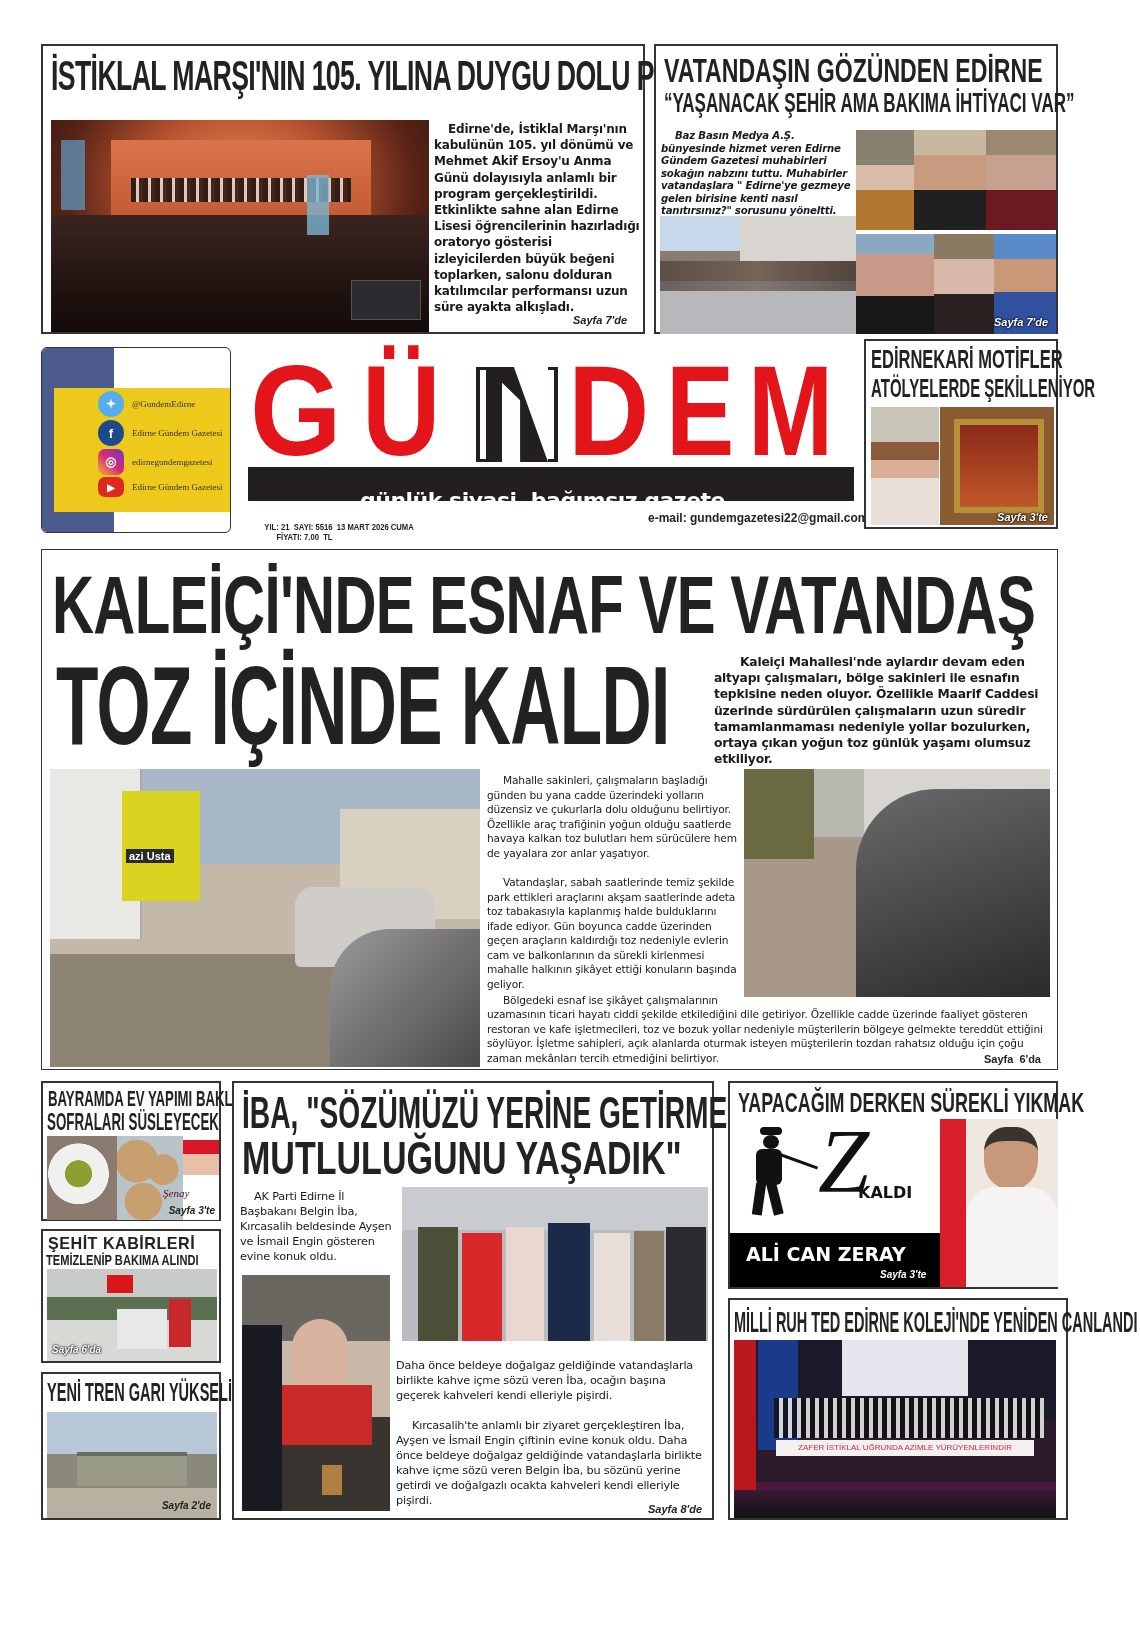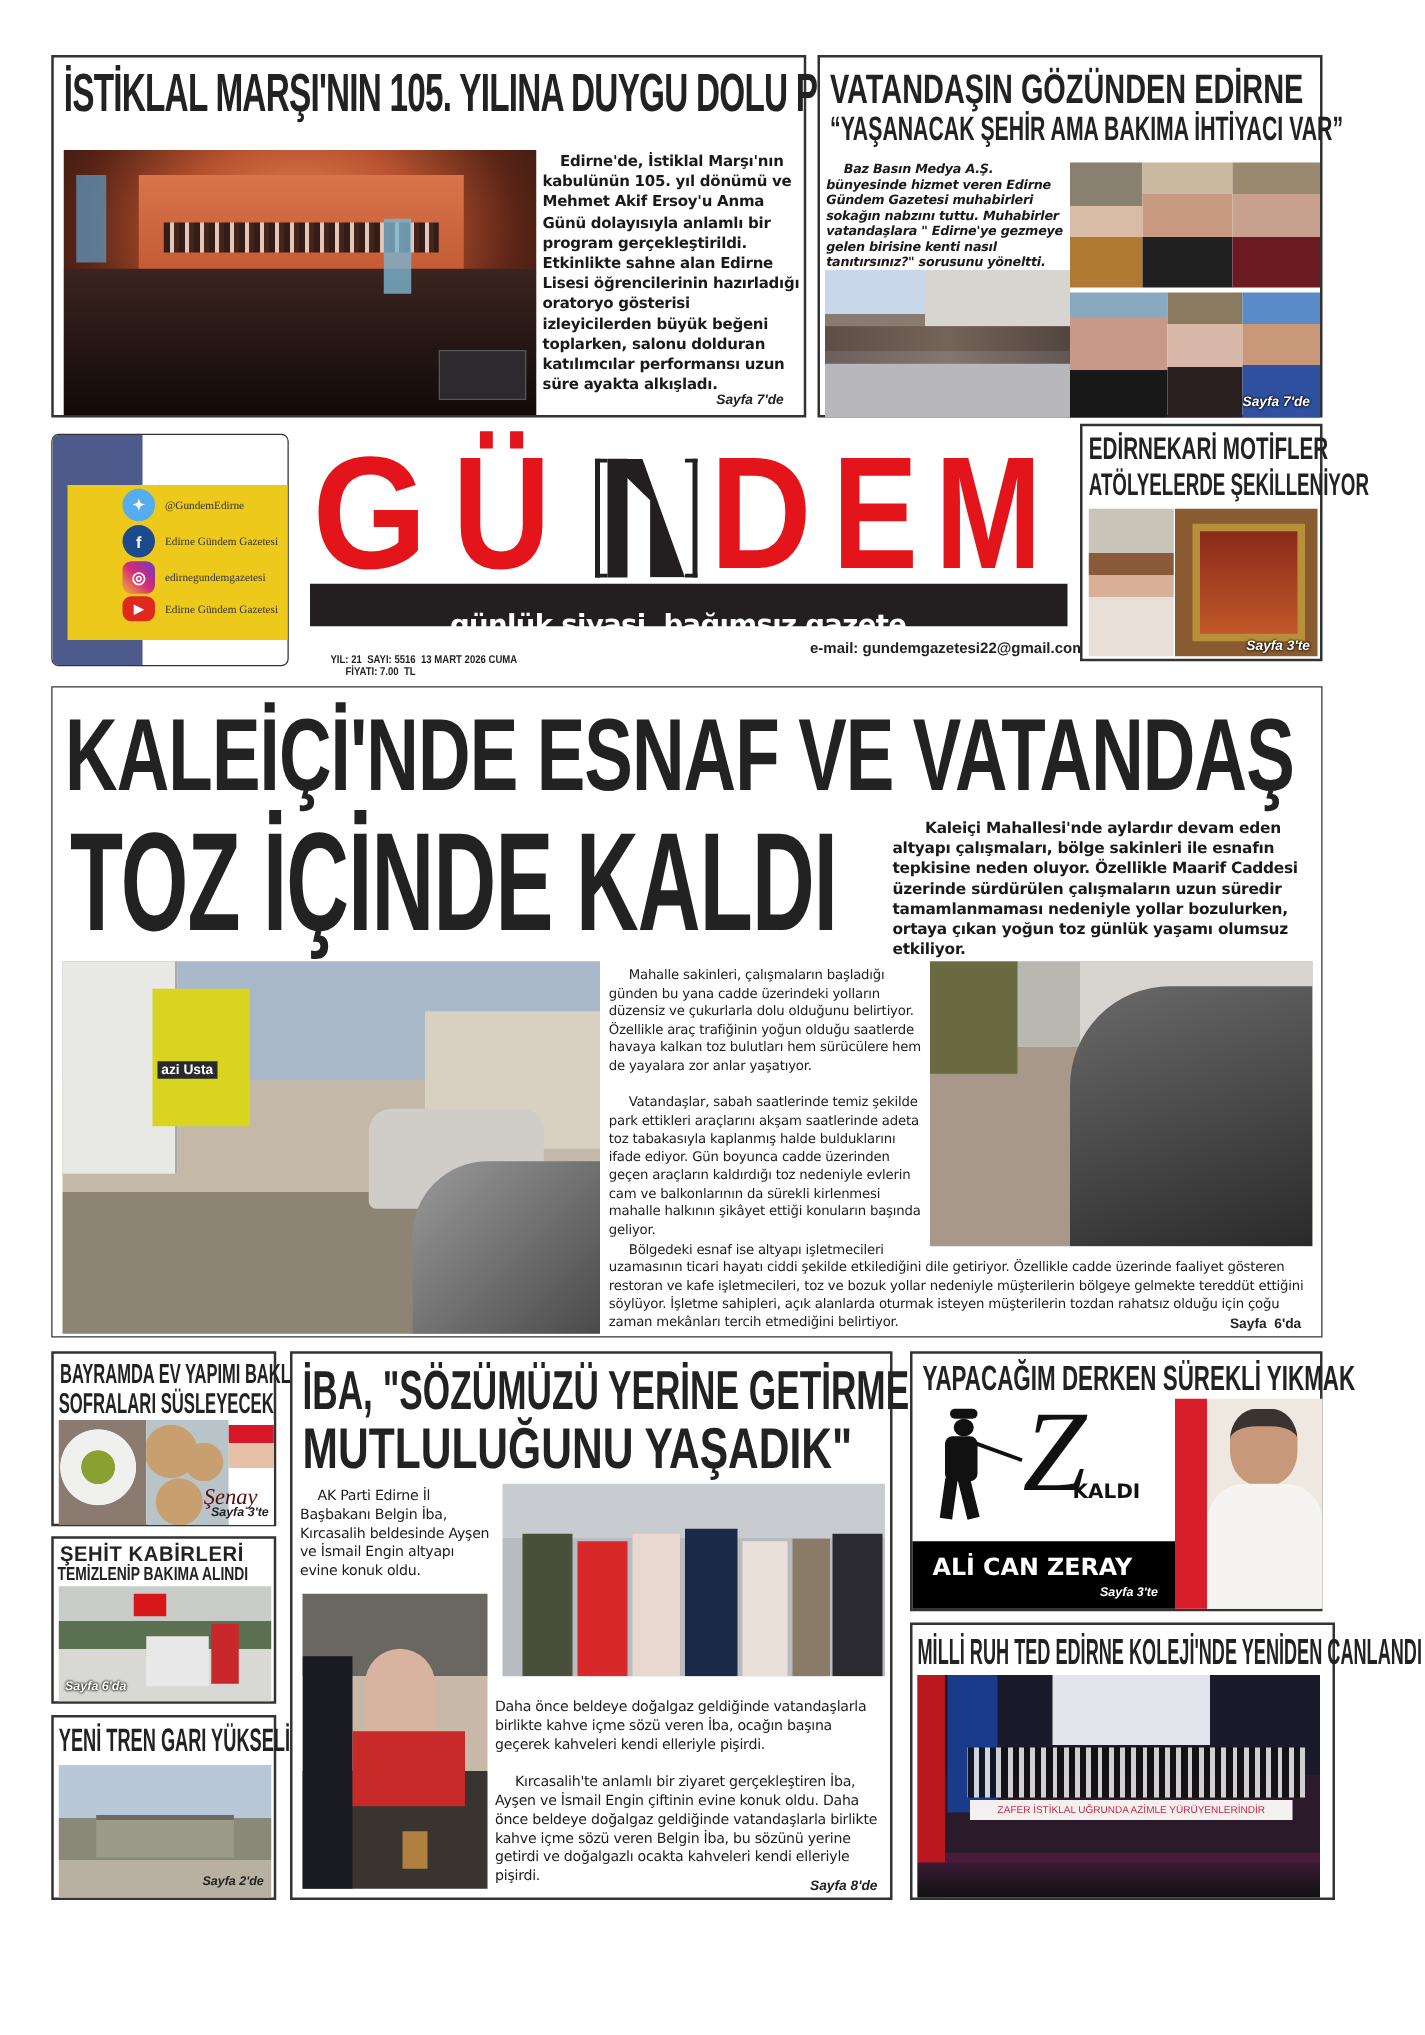--- a/index.html
+++ b/index.html
@@ -128,38 +128,38 @@
     <div class="abs" style="left:0;top:0;width:92px;height:170px;background:#e8e8e4;border-right:2px solid #aaa;"></div>
     <div class="abs" style="left:72px;top:22px;width:78px;height:110px;background:#d8d420;"></div>
     <div class="abs" style="left:76px;top:80px;color:#fff;background:#2a2a2a;font-weight:700;font-size:11px;padding:1px 3px;">azi Usta</div>
     <div class="abs" style="left:290px;top:40px;width:140px;height:110px;background:#d8d0c0;"></div>
     <div class="abs" style="left:245px;top:118px;width:140px;height:80px;background:#d0ccc8;border-radius:18px 18px 6px 6px;"></div>
     <div class="abs" style="left:280px;top:160px;width:150px;height:138px;background:linear-gradient(135deg,#9a9a9a,#4a4a4a);border-radius:60px 0 0 0;"></div>
   </div>
 
   <div class="body-text" style="left:445px;top:223px;width:258px;font-size:10.6px;line-height:14.5px;text-indent:16px;letter-spacing:-0.15px;">Mahalle sakinleri, çalışmaların başladığı günden bu yana cadde üzerindeki yolların düzensiz ve çukurlarla dolu olduğunu belirtiyor. Özellikle araç trafiğinin yoğun olduğu saatlerde havaya kalkan toz bulutları hem sürücülere hem de yayalara zor anlar yaşatıyor.</div>
   <div class="body-text" style="left:445px;top:325px;width:258px;font-size:10.6px;line-height:14.5px;text-indent:16px;letter-spacing:-0.15px;">Vatandaşlar, sabah saatlerinde temiz şekilde park ettikleri araçlarını akşam saatlerinde adeta toz tabakasıyla kaplanmış halde bulduklarını ifade ediyor. Gün boyunca cadde üzerinden geçen araçların kaldırdığı toz nedeniyle evlerin cam ve balkonlarının da sürekli kirlenmesi mahalle halkının şikâyet ettiği konuların başında geliyor.</div>
-  <div class="body-text" style="left:445px;top:443px;width:258px;font-size:10.6px;line-height:14.5px;text-indent:16px;letter-spacing:-0.15px;">Bölgedeki esnaf ise altyapı işletmecileri</div>
+  <div class="body-text" style="left:445px;top:443px;width:258px;font-size:10.6px;line-height:14.5px;text-indent:16px;letter-spacing:-0.15px;">Bölgedeki esnaf ise şikâyet çalışmalarının</div>
   <div class="body-text" style="left:445px;top:457px;width:565px;font-size:10.6px;line-height:14.5px;letter-spacing:-0.15px;">uzamasının ticari hayatı ciddi şekilde etkilediğini dile getiriyor. Özellikle cadde üzerinde faaliyet gösteren restoran ve kafe işletmecileri, toz ve bozuk yollar nedeniyle müşterilerin bölgeye gelmekte tereddüt ettiğini söylüyor. İşletme sahipleri, açık alanlarda oturmak isteyen müşterilerin tozdan rahatsız olduğu için çoğu zaman mekânları tercih etmediğini belirtiyor.</div>
 
   <div class="photo" style="left:702px;top:219px;width:306px;height:228px;background:linear-gradient(#b8b8b0 0 30%,#a8988a 30% 100%);">
     <div class="abs" style="left:0;top:0;width:70px;height:90px;background:#6a6a40;"></div>
     <div class="abs" style="left:120px;top:0;width:186px;height:70px;background:#d8d4d0;"></div>
     <div class="abs" style="left:112px;top:20px;width:194px;height:208px;background:linear-gradient(160deg,#6a6a6a,#2a2a2a);border-radius:80px 0 0 0;"></div>
   </div>
   <div class="sayfa" style="right:16px;top:503px;font-style:normal;font-size:11px;white-space:pre;">Sayfa  6'da</div>
 </div>
 
 <div class="box" style="left:41px;top:1081px;width:180px;height:140px;">
   <div class="hl" style="left:5px;top:5px;font-size:22px;transform:scaleX(0.6);">BAYRAMDA EV YAPIMI BAKLAVA</div>
   <div class="hl" style="left:4px;top:28px;font-size:23px;transform:scaleX(0.58);">SOFRALARI SÜSLEYECEK</div>
   <div class="photo" style="left:4px;top:53px;width:70px;height:84px;background:radial-gradient(circle at 45% 45%,#8aa030 0 22%,#f0f0ee 23% 50%,#8a7a70 51%);"></div>
   <div class="photo" style="left:74px;top:53px;width:66px;height:84px;background:radial-gradient(circle at 30% 30%,#c8a070 0 28%,transparent 29%),radial-gradient(circle at 70% 40%,#c8a070 0 22%,transparent 23%),radial-gradient(circle at 40% 78%,#c8a070 0 24%,transparent 25%),#b8c4c8;"></div>
   <div class="photo" style="left:140px;top:53px;width:36px;height:84px;background:linear-gradient(#fff 0 5%,#d81828 5% 22%,#e8c0a8 22% 46%,#fff 46%);"></div>
-  <div class="abs" style="left:120px;top:104px;font-family:'Liberation Serif',serif;font-style:italic;font-size:18px;color:#5a0a10;">Şenay</div>
+  <div class="abs" style="left:120px;top:104px;font-family:'Liberation Serif',serif;font-style:italic;font-size:11px;color:#5a0a10;">Şenay</div>
   <div class="sayfa" style="right:4px;top:122px;font-size:10px;">Sayfa 3'te</div>
 </div>
 
 <div class="box" style="left:41px;top:1229px;width:180px;height:134px;">
   <div class="hl" style="left:5px;top:4px;font-size:17px;letter-spacing:0.5px;transform:scaleX(0.95);">ŞEHİT KABİRLERİ</div>
   <div class="hl" style="left:3px;top:21px;font-size:15px;transform:scaleX(0.74);">TEMİZLENİP BAKIMA ALINDI</div>
   <div class="photo" style="left:4px;top:38px;width:170px;height:92px;background:linear-gradient(#c8ccc8 0 30%,#5a7050 30% 55%,#d8d8d4 55%);">
     <div class="abs" style="left:60px;top:6px;width:26px;height:18px;background:#d81818;"></div>
     <div class="abs" style="left:70px;top:40px;width:50px;height:40px;background:#e8e8e8;"></div>
     <div class="abs" style="left:122px;top:30px;width:22px;height:48px;background:#c8282a;"></div>
@@ -172,21 +172,21 @@
   <div class="photo" style="left:4px;top:38px;width:170px;height:106px;background:linear-gradient(#b8c8d8 0 40%,#8a8878 40% 72%,#b8b0a0 72%);">
     <div class="abs" style="left:30px;top:40px;width:110px;height:34px;background:#9a9a88;border-top:4px solid #6a6a60;"></div>
   </div>
   <div class="sayfa" style="right:8px;top:126px;font-size:10px;">Sayfa 2'de</div>
 </div>
 
 <div class="box" style="left:232px;top:1081px;width:482px;height:439px;">
   <div class="hl" style="left:8px;top:8px;font-size:44px;transform:scaleX(0.64);">İBA, "SÖZÜMÜZÜ YERİNE GETİRMENİN</div>
   <div class="hl" style="left:8px;top:52px;font-size:46px;transform:scaleX(0.74);">MUTLULUĞUNU YAŞADIK"</div>
 
-  <div class="body-text" style="left:6px;top:106px;width:156px;font-size:11.3px;line-height:15px;text-indent:14px;letter-spacing:-0.2px;">AK Parti Edirne İl Başbakanı Belgin İba, Kırcasalih beldesinde Ayşen ve İsmail Engin altyapı evine konuk oldu.</div>
+  <div class="body-text" style="left:6px;top:106px;width:156px;font-size:11.3px;line-height:15px;text-indent:14px;letter-spacing:-0.2px;">AK Parti Edirne İl Başbakanı Belgin İba, Kırcasalih beldesinde Ayşen ve İsmail Engin gösteren evine konuk oldu.</div>
 
   <div class="photo" style="left:168px;top:104px;width:306px;height:154px;background:linear-gradient(#c8ccd0 0 28%,#b8bcc0 28%);">
     <div class="abs" style="left:16px;top:40px;width:40px;height:114px;background:#4a5038;"></div>
     <div class="abs" style="left:60px;top:46px;width:40px;height:108px;background:#d8282a;"></div>
     <div class="abs" style="left:104px;top:40px;width:38px;height:114px;background:#e8d8d0;"></div>
     <div class="abs" style="left:146px;top:36px;width:42px;height:118px;background:#1a2a48;"></div>
     <div class="abs" style="left:192px;top:46px;width:36px;height:108px;background:#e8e0d8;"></div>
     <div class="abs" style="left:232px;top:44px;width:30px;height:110px;background:#8a7a68;"></div>
     <div class="abs" style="left:264px;top:40px;width:40px;height:114px;background:#2a2a30;"></div>
   </div>

